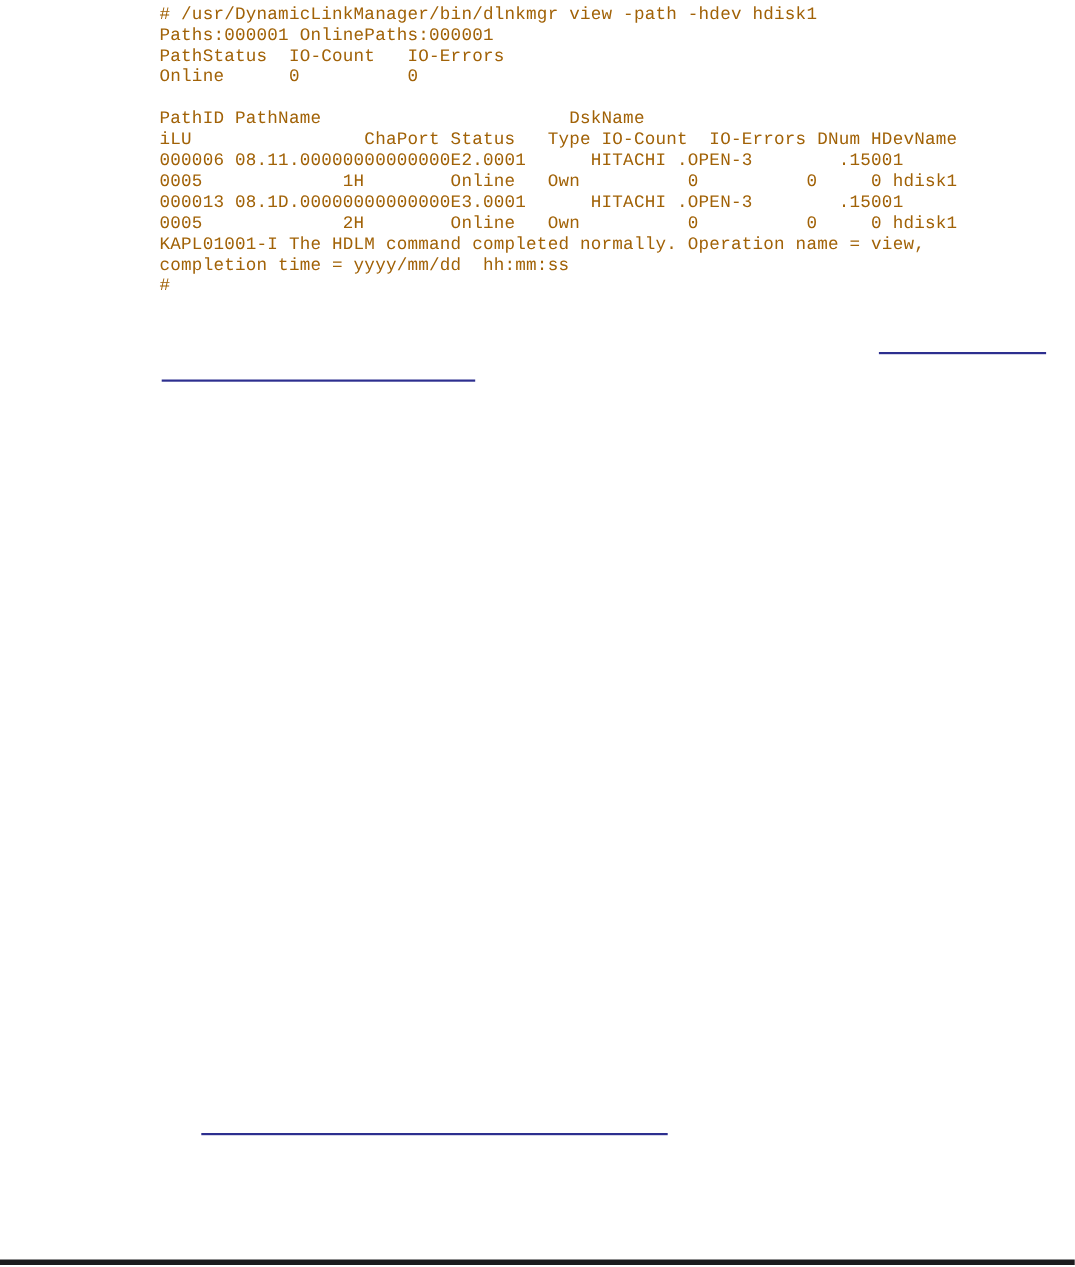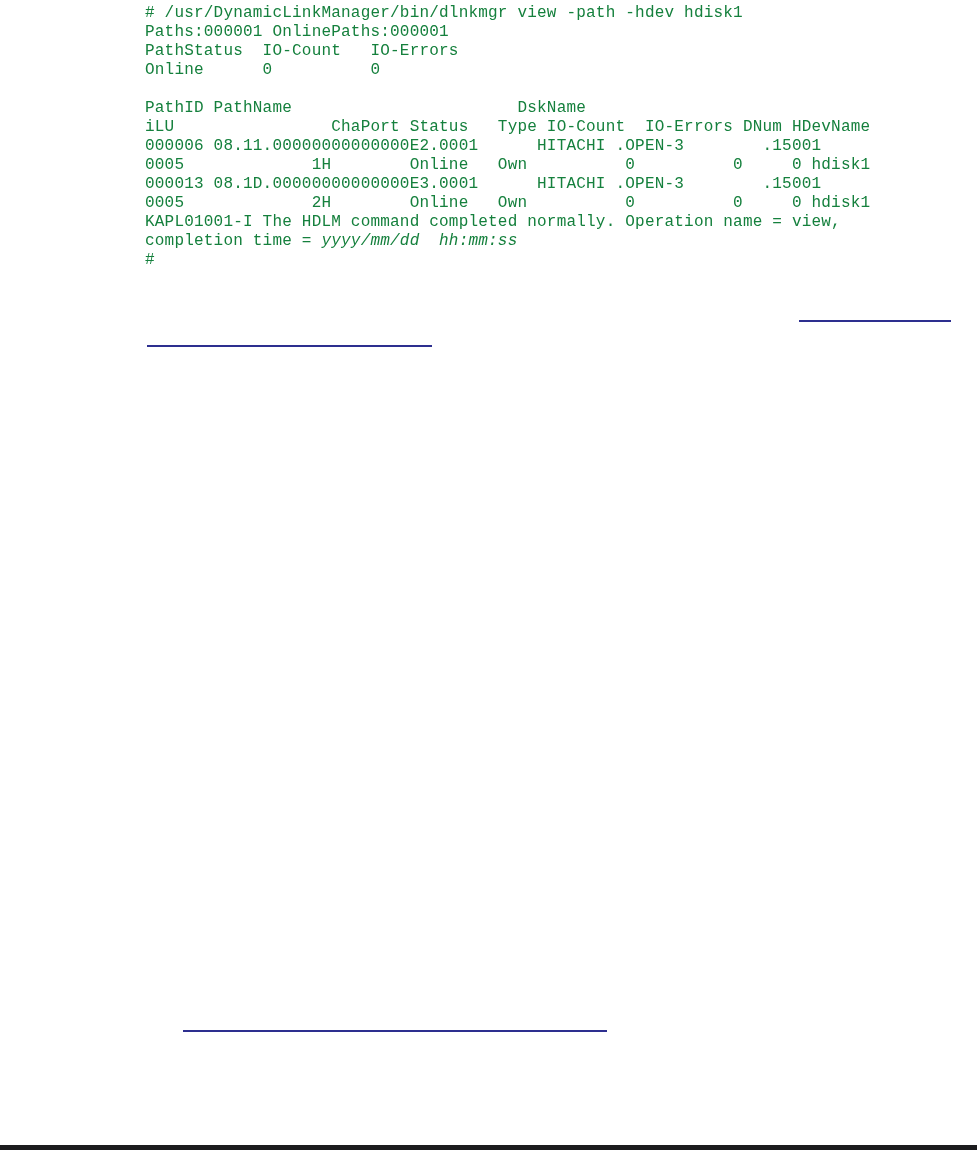--- a/index.html
+++ b/index.html
@@ -12,24 +12,24 @@
   }
   .page { position: absolute; inset: 0; }
   .console {
     position: absolute;
     left: 145px; top: 4px;
     margin: 0;
     font-family: "Liberation Mono", "DejaVu Sans Mono", monospace;
     font-size: 16px;
     line-height: 19px;
     letter-spacing: 0.2px;
-    color: #15803d;
+    color: #a16207;
     white-space: pre;
   }
-  .it { font-style: italic; }
+  .it { }
   .link-underline {
     position: absolute;
     display: block;
     height: 15px;
     border-bottom: 2px solid #2d2f8f;
     text-decoration: none;
     cursor: pointer;
   }
   .link-underline--top-right { left: 799px; top: 305px; width: 152px; }
   .link-underline--left      { left: 147px; top: 330px; width: 285px; }

